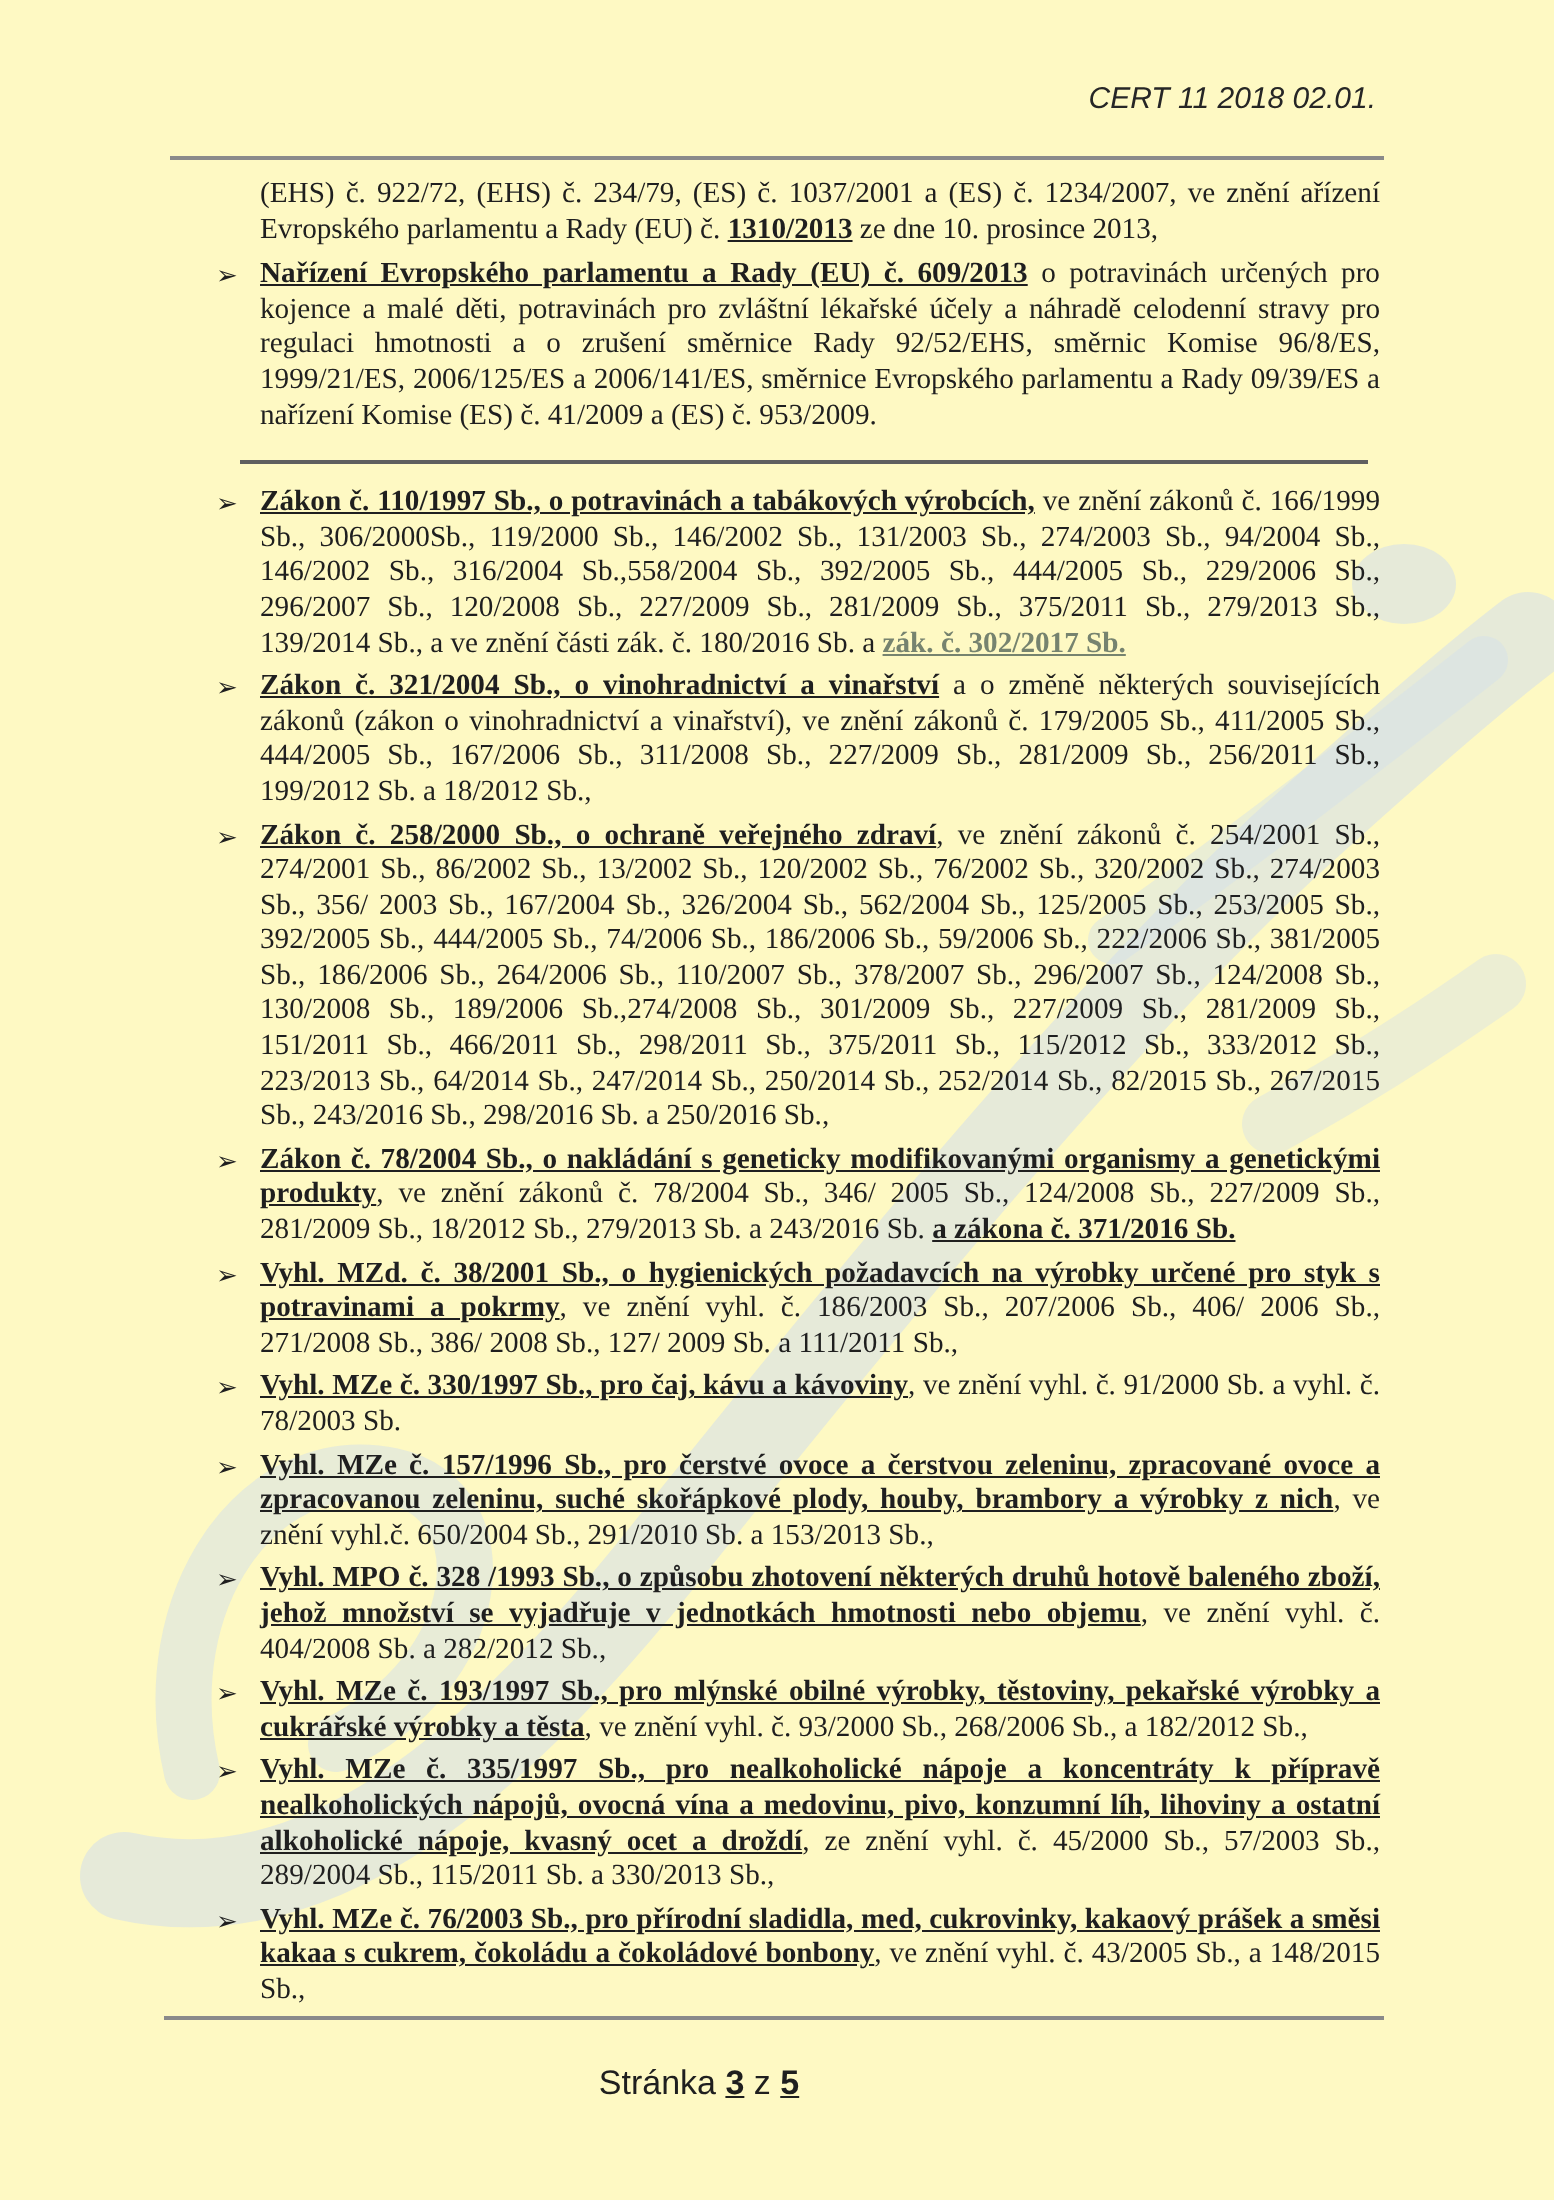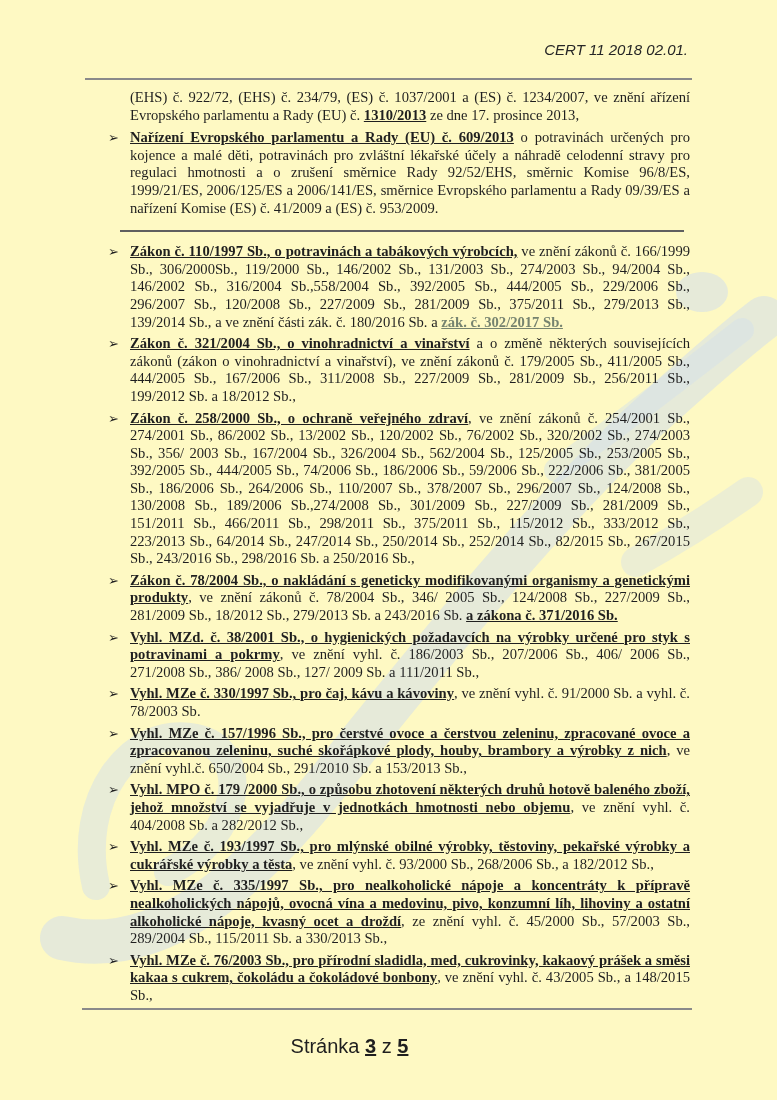--- a/index.html
+++ b/index.html
@@ -76,21 +76,21 @@
   }
   .seg-bold { font-weight: bold; text-decoration: underline; }
   .footer-text {
     position: absolute;
     top: 1015px;
     left: 0;
     width: 699px;
     z-index: 1;
     text-align: center;
     font-family: "Liberation Sans", sans-serif;
-    font-size: 20px;
+    font-size: 17px;
     color: #1f1f1f;
   }
 </style>
 </head>
 <body>
 
 <div class="page">
 
   <svg class="watermark" width="777" height="1100" viewBox="0 0 777 1100" aria-hidden="true">
     <path d="M 62 938 C 160 960 250 880 330 780 C 430 655 540 520 640 425 C 695 375 735 340 764 318" fill="none" stroke-width="44" stroke-linecap="round" opacity="0.55" stroke="#d2dfeb"></path>
@@ -99,21 +99,21 @@
     <path d="M 636 562 C 676 540 708 520 748 492" fill="none" stroke-width="30" stroke-linecap="round" opacity="0.4" stroke="#d2dfeb"></path>
     <ellipse cx="702" cy="292" rx="26" ry="20" opacity="0.55" fill="#d2dfeb"></ellipse>
   </svg>
 
   <span class="header-code">CERT 11 2018 02.01.</span>
 
   <div class="rule rule-top"></div>
 
   <div class="body-col">
 
-    <p class="para intro"><span>(EHS) č. 922/72, (EHS) č. 234/79, (ES) č. 1037/2001 a (ES) č. 1234/2007, ve znění ařízení Evropského parlamentu a Rady (EU) č. </span><span class="seg-bold">1310/2013</span><span> ze dne 17. prosince 2013,</span></p>
+    <p class="para intro"><span>(EHS) č. 922/72, (EHS) č. 234/79, (ES) č. 1037/2001 a (ES) č. 1234/2007, ve znění ařízení Evropského parlamentu a Rady (EU) č. </span><span class="seg-bold">1310/2013</span><span> ze dne 10. prosince 2013,</span></p>
 
     <div class="item">
       <span class="marker">➢</span>
       <p class="para"><span class="seg-bold">Nařízení Evropského parlamentu a Rady (EU) č. 609/2013</span><span> o potravinách určených pro kojence a malé děti, potravinách pro zvláštní lékařské účely a náhradě celodenní stravy pro regulaci hmotnosti a o zrušení směrnice Rady 92/52/EHS, směrnic Komise 96/8/ES, 1999/21/ES, 2006/125/ES a 2006/141/ES, směrnice Evropského parlamentu a Rady 09/39/ES a nařízení Komise (ES) č. 41/2009 a (ES) č. 953/2009.</span></p>
     </div>
 
     <div class="divider"></div>
 
     <div class="item">
       <span class="marker">➢</span>
@@ -145,21 +145,21 @@
       <p class="para"><span class="seg-bold">Vyhl. MZe č. 330/1997 Sb., pro čaj, kávu a kávoviny</span><span>, ve znění vyhl. č. 91/2000 Sb. a vyhl. č. 78/2003 Sb.</span></p>
     </div>
 
     <div class="item">
       <span class="marker">➢</span>
       <p class="para"><span class="seg-bold">Vyhl. MZe č. 157/1996 Sb., pro čerstvé ovoce a čerstvou zeleninu, zpracované ovoce a zpracovanou zeleninu, suché skořápkové plody, houby, brambory a výrobky z nich</span><span>, ve znění vyhl.č. 650/2004 Sb., 291/2010 Sb. a 153/2013 Sb.,</span></p>
     </div>
 
     <div class="item">
       <span class="marker">➢</span>
-      <p class="para"><span class="seg-bold">Vyhl. MPO č. 179 /2000 Sb., o způsobu zhotovení některých druhů hotově baleného zboží, jehož množství se vyjadřuje v jednotkách hmotnosti nebo objemu</span><span>, ve znění vyhl. č. 404/2008 Sb. a 282/2012 Sb.,</span></p>
+      <p class="para"><span class="seg-bold">Vyhl. MPO č. 328 /1993 Sb., o způsobu zhotovení některých druhů hotově baleného zboží, jehož množství se vyjadřuje v jednotkách hmotnosti nebo objemu</span><span>, ve znění vyhl. č. 404/2008 Sb. a 282/2012 Sb.,</span></p>
     </div>
 
     <div class="item">
       <span class="marker">➢</span>
       <p class="para"><span class="seg-bold">Vyhl. MZe č. 193/1997 Sb., pro mlýnské obilné výrobky, těstoviny, pekařské výrobky a cukrářské výrobky a těsta</span><span>, ve znění vyhl. č. 93/2000 Sb., 268/2006 Sb., a 182/2012 Sb.,</span></p>
     </div>
 
     <div class="item">
       <span class="marker">➢</span>
       <p class="para"><span class="seg-bold">Vyhl. MZe č. 335/1997 Sb., pro nealkoholické nápoje a koncentráty k přípravě nealkoholických nápojů, ovocná vína a medovinu, pivo, konzumní líh, lihoviny a ostatní alkoholické nápoje, kvasný ocet a droždí</span><span>, ze znění vyhl. č. 45/2000 Sb., 57/2003 Sb., 289/2004 Sb., 115/2011 Sb. a 330/2013 Sb.,</span></p>

